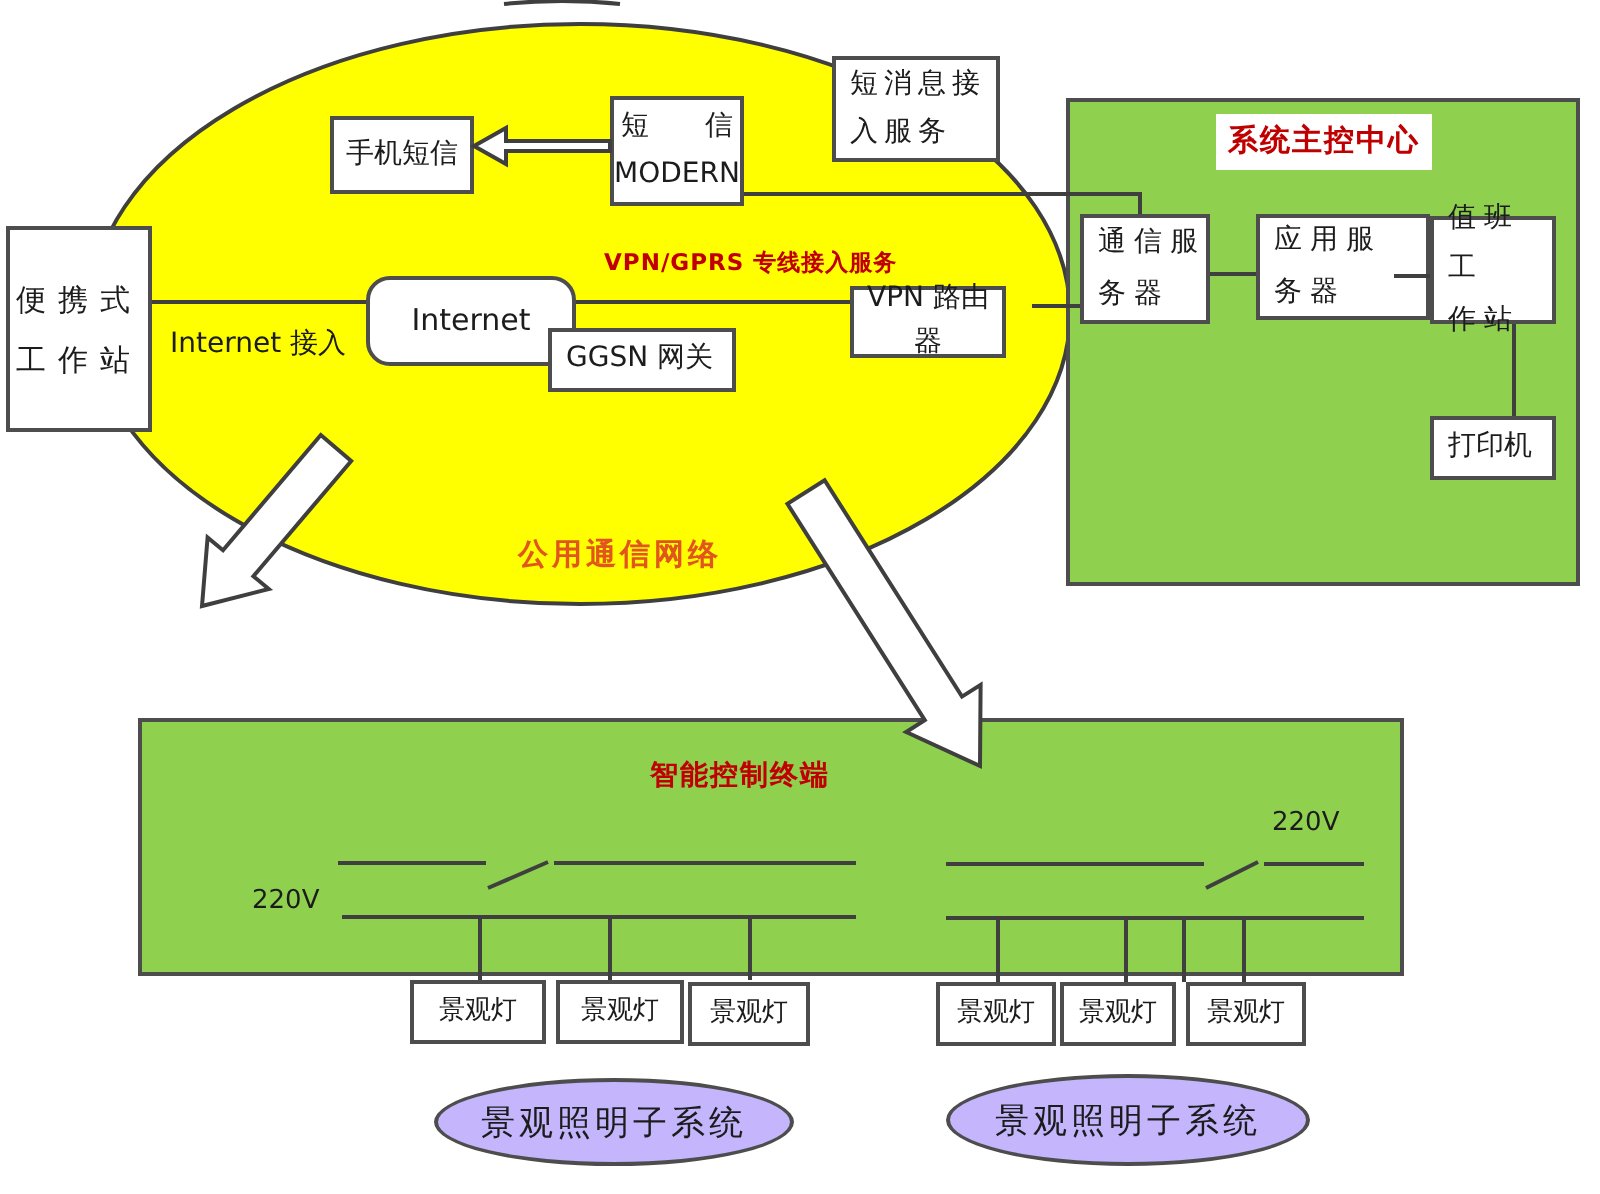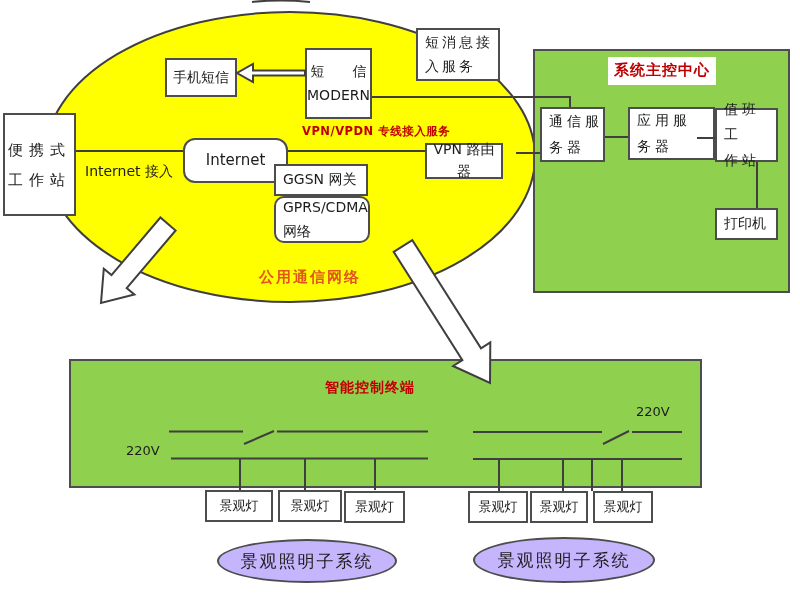--- a/index.html
+++ b/index.html
@@ -43,52 +43,50 @@
   </svg>
 
   <div class="panel" style="left:533px;top:49px;width:257px;height:244px;"></div>
   <div class="panel" style="left:69px;top:359px;width:633px;height:129px;"></div>
 
   <div class="box ls6" style="left:3px;top:113px;width:73px;height:103px;font-size:15px;line-height:2.0;">便携式
 工作站</div>
 
   <div class="box" style="left:165px;top:58px;width:72px;height:39px;">手机短信</div>
 
-  <div class="box" style="left:305px;top:48px;width:67px;height:71px;line-height:1.7;">短　　信
+  <div class="box" style="left:305px;top:48px;width:67px;height:55px;line-height:1.7;">短　　信
 MODERN</div>
 
   <div class="box leftpad ls3" style="left:416px;top:28px;width:84px;height:53px;line-height:1.7;">短消息接
 入服务</div>
 
   <div class="box rounded" style="left:183px;top:138px;width:105px;height:45px;font-size:15px;">Internet</div>
 
   <div class="box leftpad" style="left:274px;top:164px;width:94px;height:32px;">GGSN 网关</div>
 
-  <div class="box leftpad rounded" style="left:274px;top:196px;width:96px;height:47px;border-radius:10px;line-height:1.7;">GPRS/CDMA
-网络</div>
 
   <div class="box" style="left:425px;top:143px;width:78px;height:36px;">VPN 路由器</div>
 
 
   <div class="box red" style="left:608px;top:57px;width:108px;height:28px;border:none;font-size:15px;letter-spacing:1px;">系统主控中心</div>
 
   <div class="box leftpad ls4" style="left:540px;top:107px;width:65px;height:55px;line-height:1.8;">通信服
 务器</div>
 
   <div class="box leftpad ls4" style="left:628px;top:107px;width:87px;height:53px;line-height:1.8;">应用服
 务器</div>
 
   <div class="box leftpad ls4" style="left:715px;top:108px;width:63px;height:54px;line-height:1.8;">值班工
 作站</div>
 
   <div class="box leftpad" style="left:715px;top:208px;width:63px;height:32px;">打印机</div>
 
   <div class="lbl" style="left:85px;top:163px;text-align:right;">Internet 接入</div>
 
-  <div class="lbl red small" style="left:302px;top:124px;letter-spacing:0.5px;">VPN/VPDN 专线接入服务</div>
+  <div class="lbl red small" style="left:302px;top:124px;letter-spacing:0.5px;">VPN/GPRS 专线接入服务</div>
 
   <div class="lbl orange" style="left:259px;top:268px;font-size:15px;letter-spacing:2px;">公用通信网络</div>
 
   <div class="lbl red" style="left:310px;top:379px;width:120px;text-align:center;letter-spacing:1px;">智能控制终端</div>
 
   <div class="lbl" style="left:126px;top:443px;font-size:13px;">220V</div>
 
   <div class="lbl" style="left:636px;top:404px;font-size:13px;">220V</div>
 
   <div class="box lamp" style="left:205px;top:490px;width:68px;height:32px;">景观灯</div>

